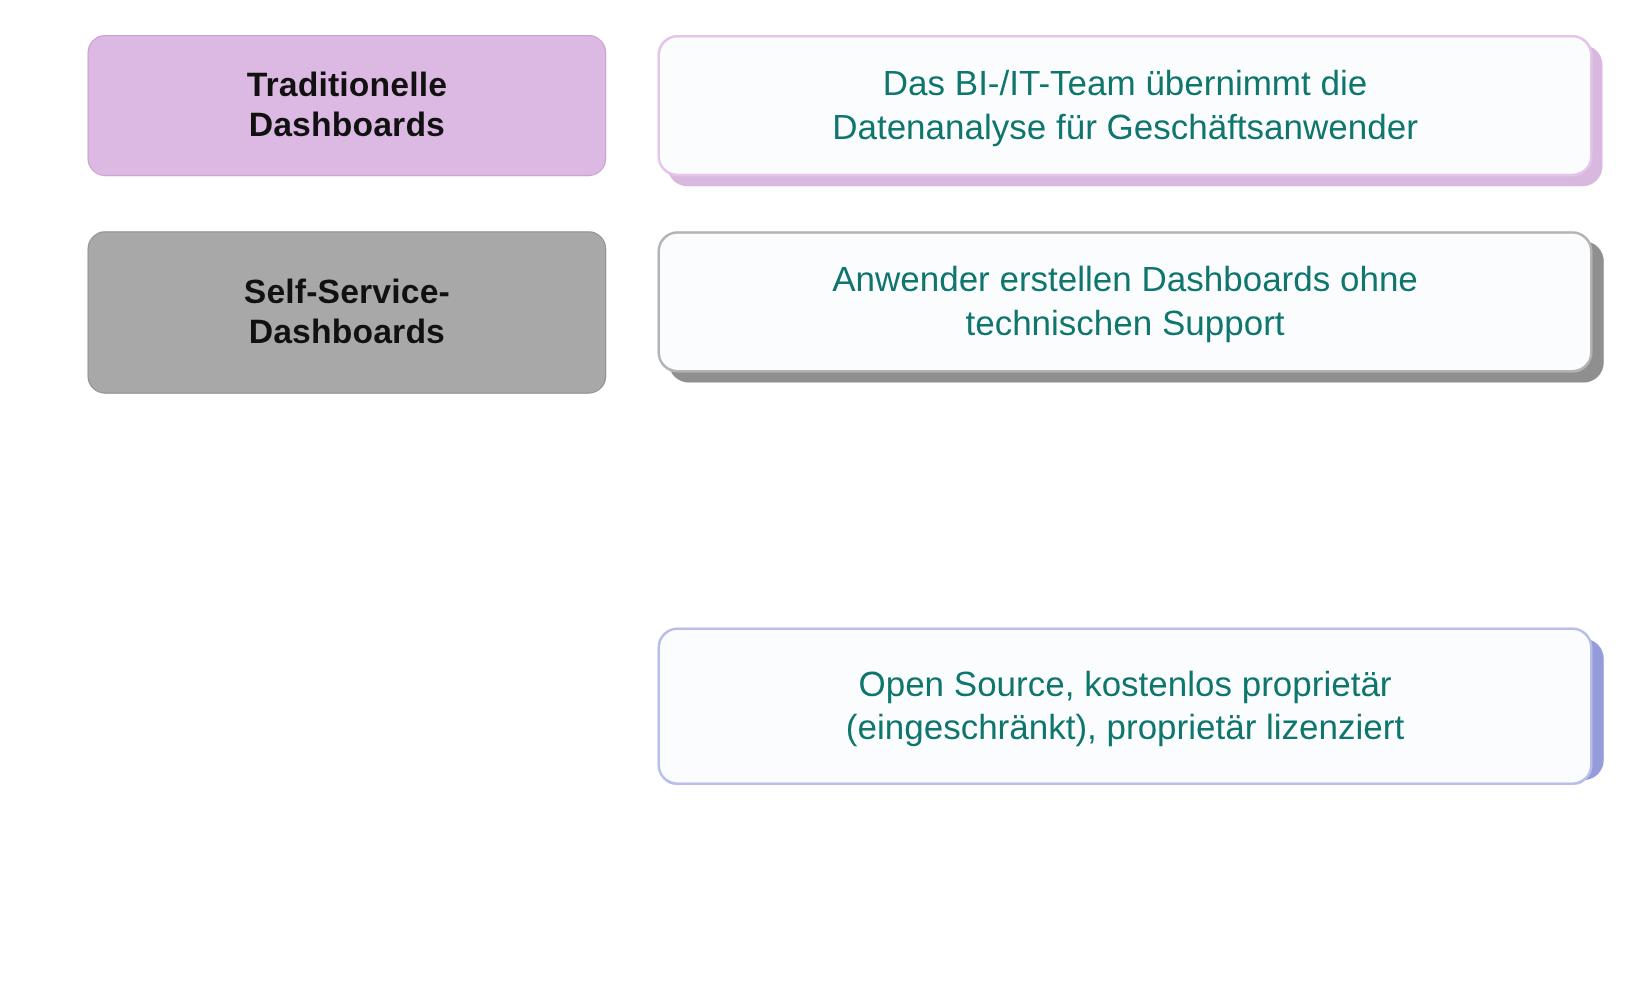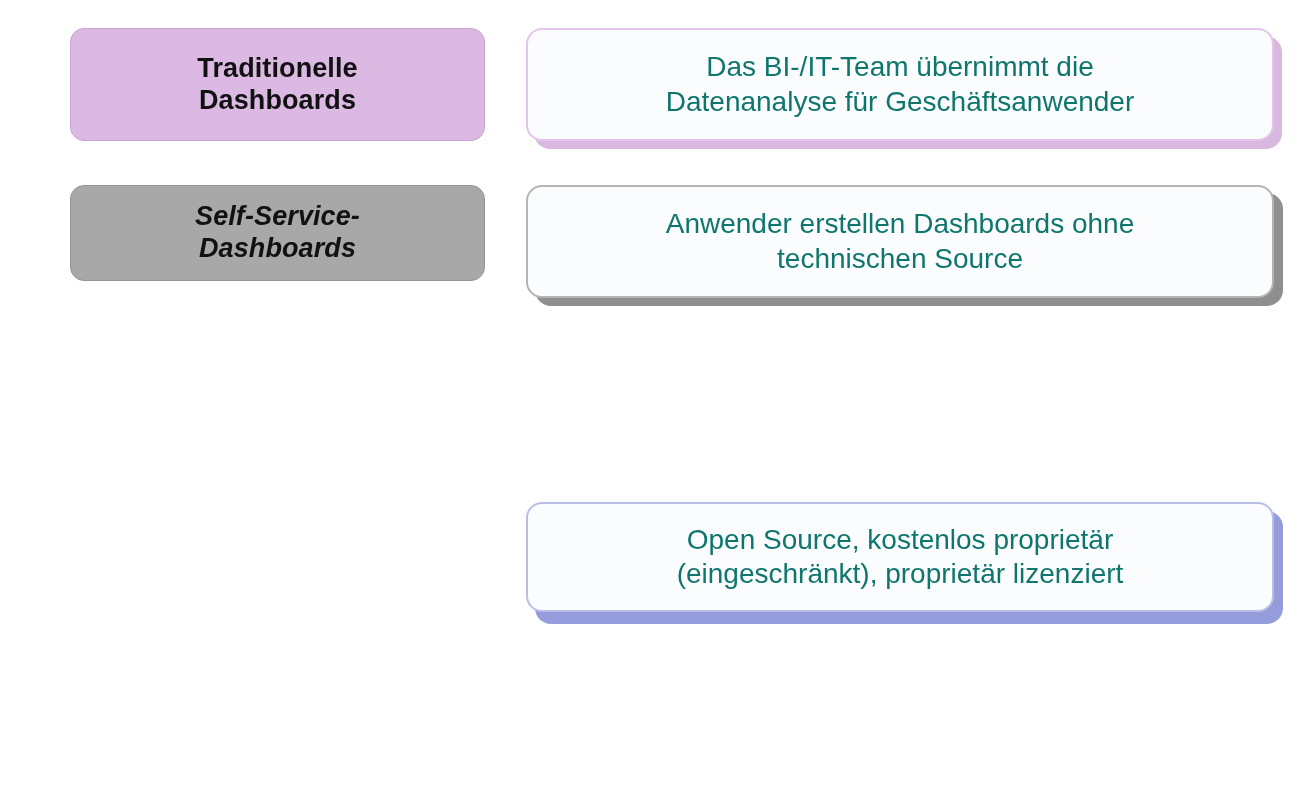--- a/index.html
+++ b/index.html
@@ -79,33 +79,33 @@
 Dashboards</span>
     </div>
     <div class="desc-shadow" style="left:524px; top:36px; width:748px; height:113px; background:#d9b8e0;"></div>
     <div class="desc-card" style="left:516px; top:28px; width:748px; height:113px; border:2px solid #e3c5ea;">
       <span class="txt">Das BI-/IT-Team übernimmt die
 Datenanalyse für Geschäftsanwender</span>
     </div>
   </div>
 
   <div class="row" style="top:160px;height:158px;">
-    <div class="label-card" style="left:60px; top:25px; width:415px; height:96px; background:#a8a8a8; border:1px solid #949494;font-style:italic;">
+    <div class="label-card" style="left:60px; top:25px; width:415px; height:130px; background:#a8a8a8; border:1px solid #949494;">
       <span class="txt">Self-Service-
 Dashboards</span>
     </div>
     <div class="desc-shadow" style="left:525px; top:33px; width:748px; height:113px; background:#8f8f8f;"></div>
     <div class="desc-card" style="left:516px; top:25px; width:748px; height:113px; border:2px solid #b4b4b4;">
       <span class="txt">Anwender erstellen Dashboards ohne
-technischen Source</span>
+technischen Support</span>
     </div>
   </div>
 
 
   <div class="row" style="top:478px;height:160px;">
     <div class="desc-shadow" style="left:525px; top:33px; width:748px; height:113px; background:#959cdb;"></div>
-    <div class="desc-card" style="left:516px; top:24px; width:748px; height:110px; border:2px solid #b9bee9;">
+    <div class="desc-card" style="left:516px; top:24px; width:748px; height:126px; border:2px solid #b9bee9;">
       <span class="txt">Open Source, kostenlos proprietär
 (eingeschränkt), proprietär lizenziert</span>
     </div>
   </div>
 
 </div>
 
 </body></html>

